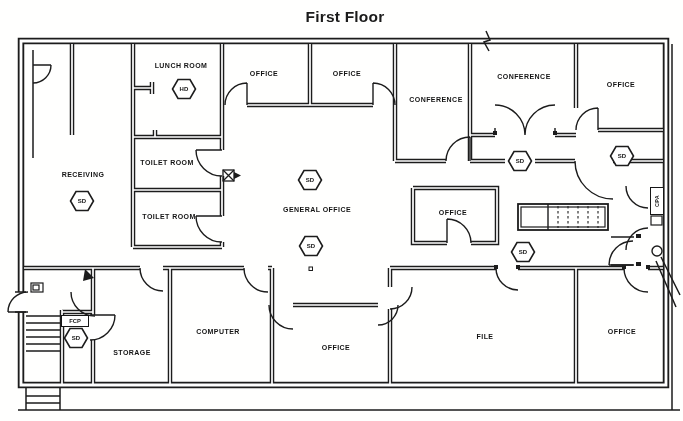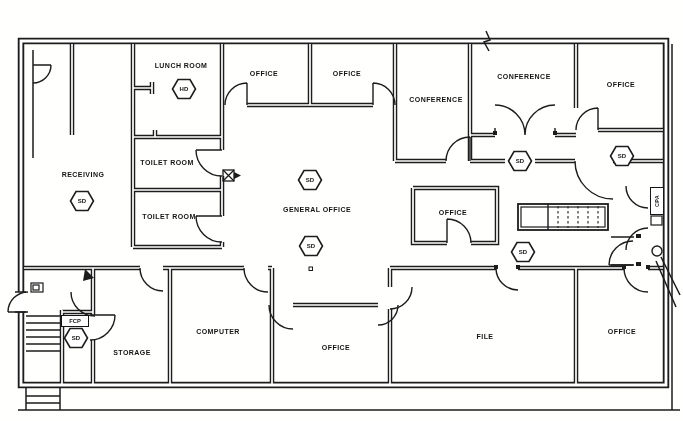--- a/index.html
+++ b/index.html
@@ -116,20 +116,21 @@
         <rect x="494" y="265" width="4" height="4"></rect>
           <rect x="516" y="265" width="4" height="4"></rect>
         <rect x="622" y="265" width="4" height="4"></rect>
           <rect x="646" y="265" width="4" height="4"></rect>
         <rect x="636" y="234" width="5" height="4"></rect>
           <rect x="636" y="262" width="5" height="4"></rect>
       </g>
     </g>
   </svg>
 
+  <div class="title" style="left:345px;top:17px;">First Floor</div>
 
   <div class="room-label" style="left:181px;top:65px;">LUNCH ROOM</div>
   <div class="room-label" style="left:264px;top:73px;">OFFICE</div>
   <div class="room-label" style="left:347px;top:73px;">OFFICE</div>
   <div class="room-label" style="left:436px;top:99px;">CONFERENCE</div>
   <div class="room-label" style="left:524px;top:76px;">CONFERENCE</div>
   <div class="room-label" style="left:621px;top:84px;">OFFICE</div>
   <div class="room-label" style="left:83px;top:174px;">RECEIVING</div>
   <div class="room-label" style="left:167px;top:162px;">TOILET ROOM</div>
   <div class="room-label" style="left:169px;top:216px;">TOILET ROOM</div>

